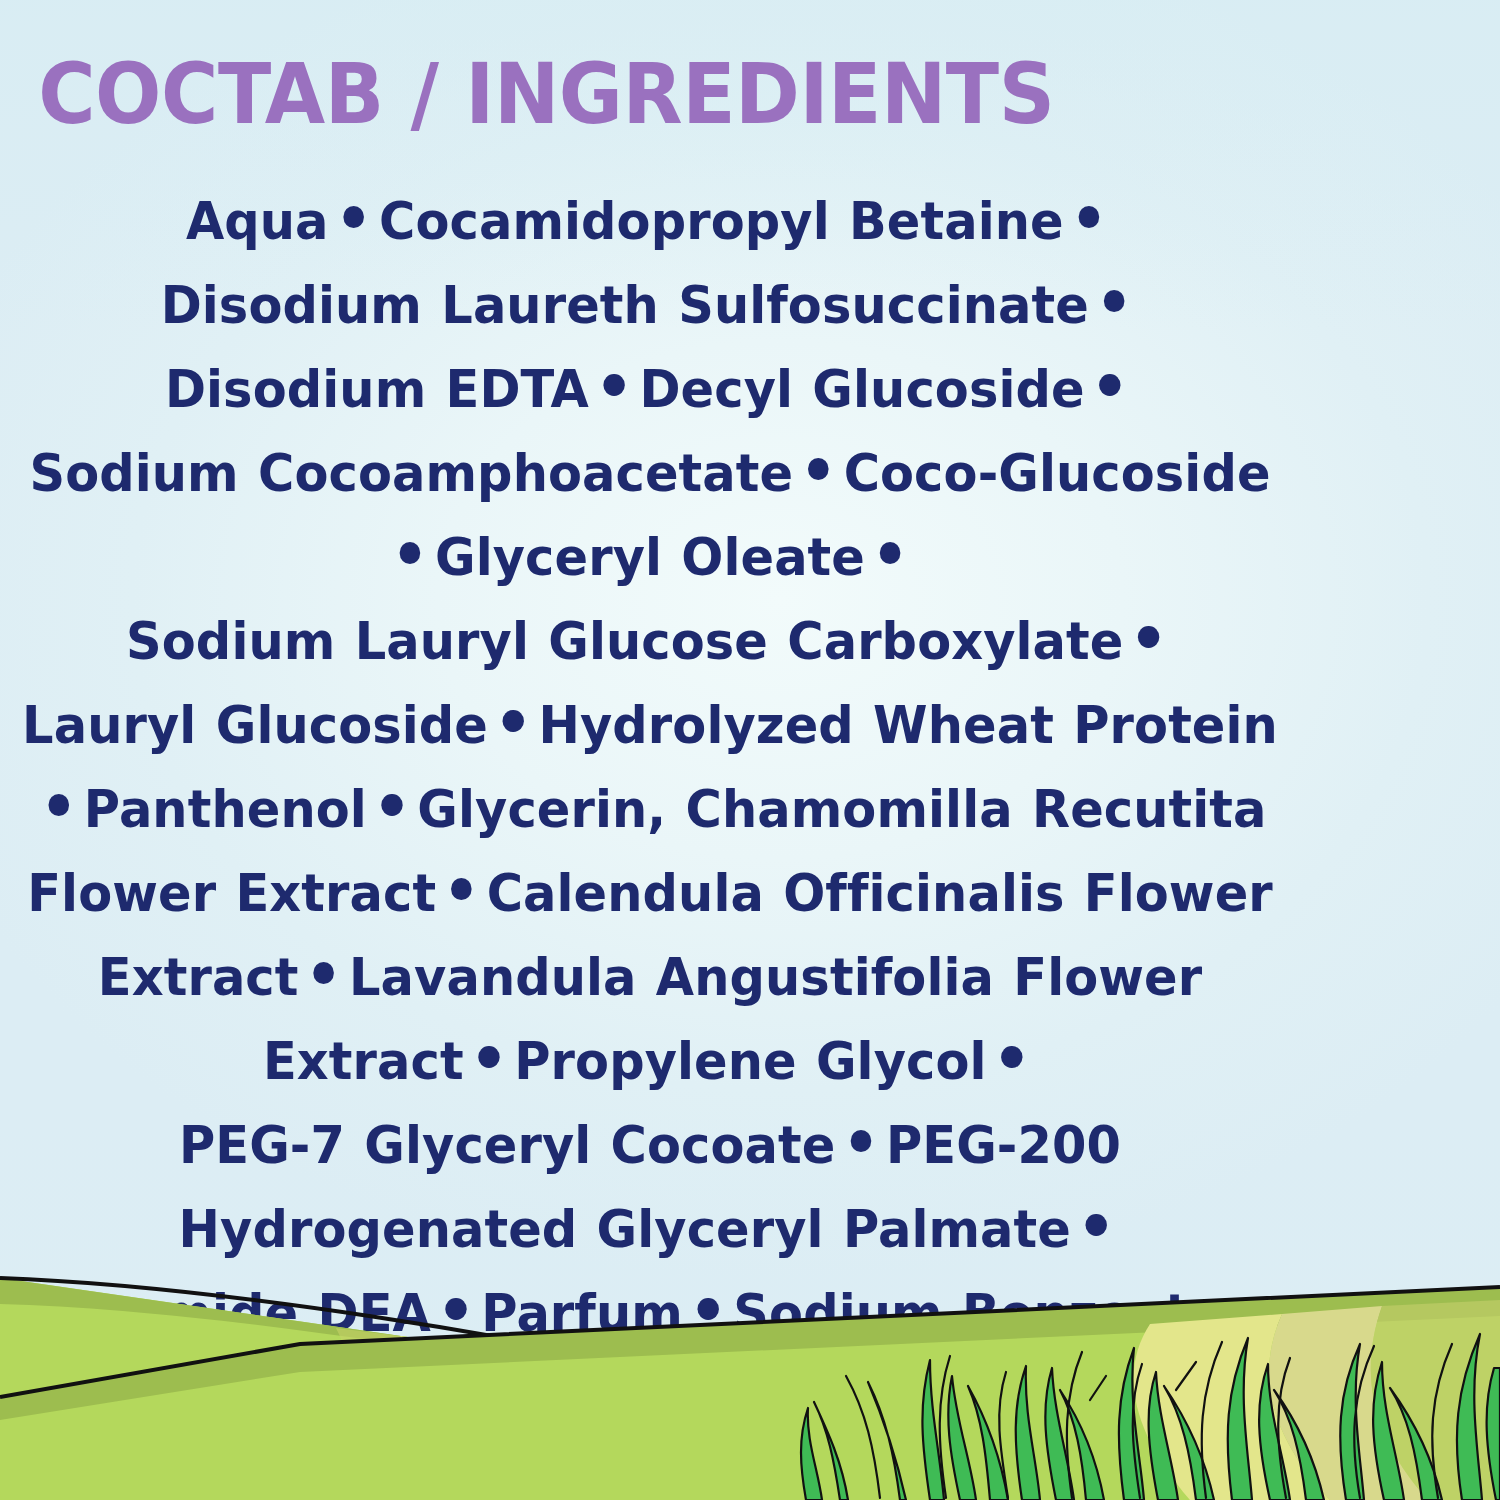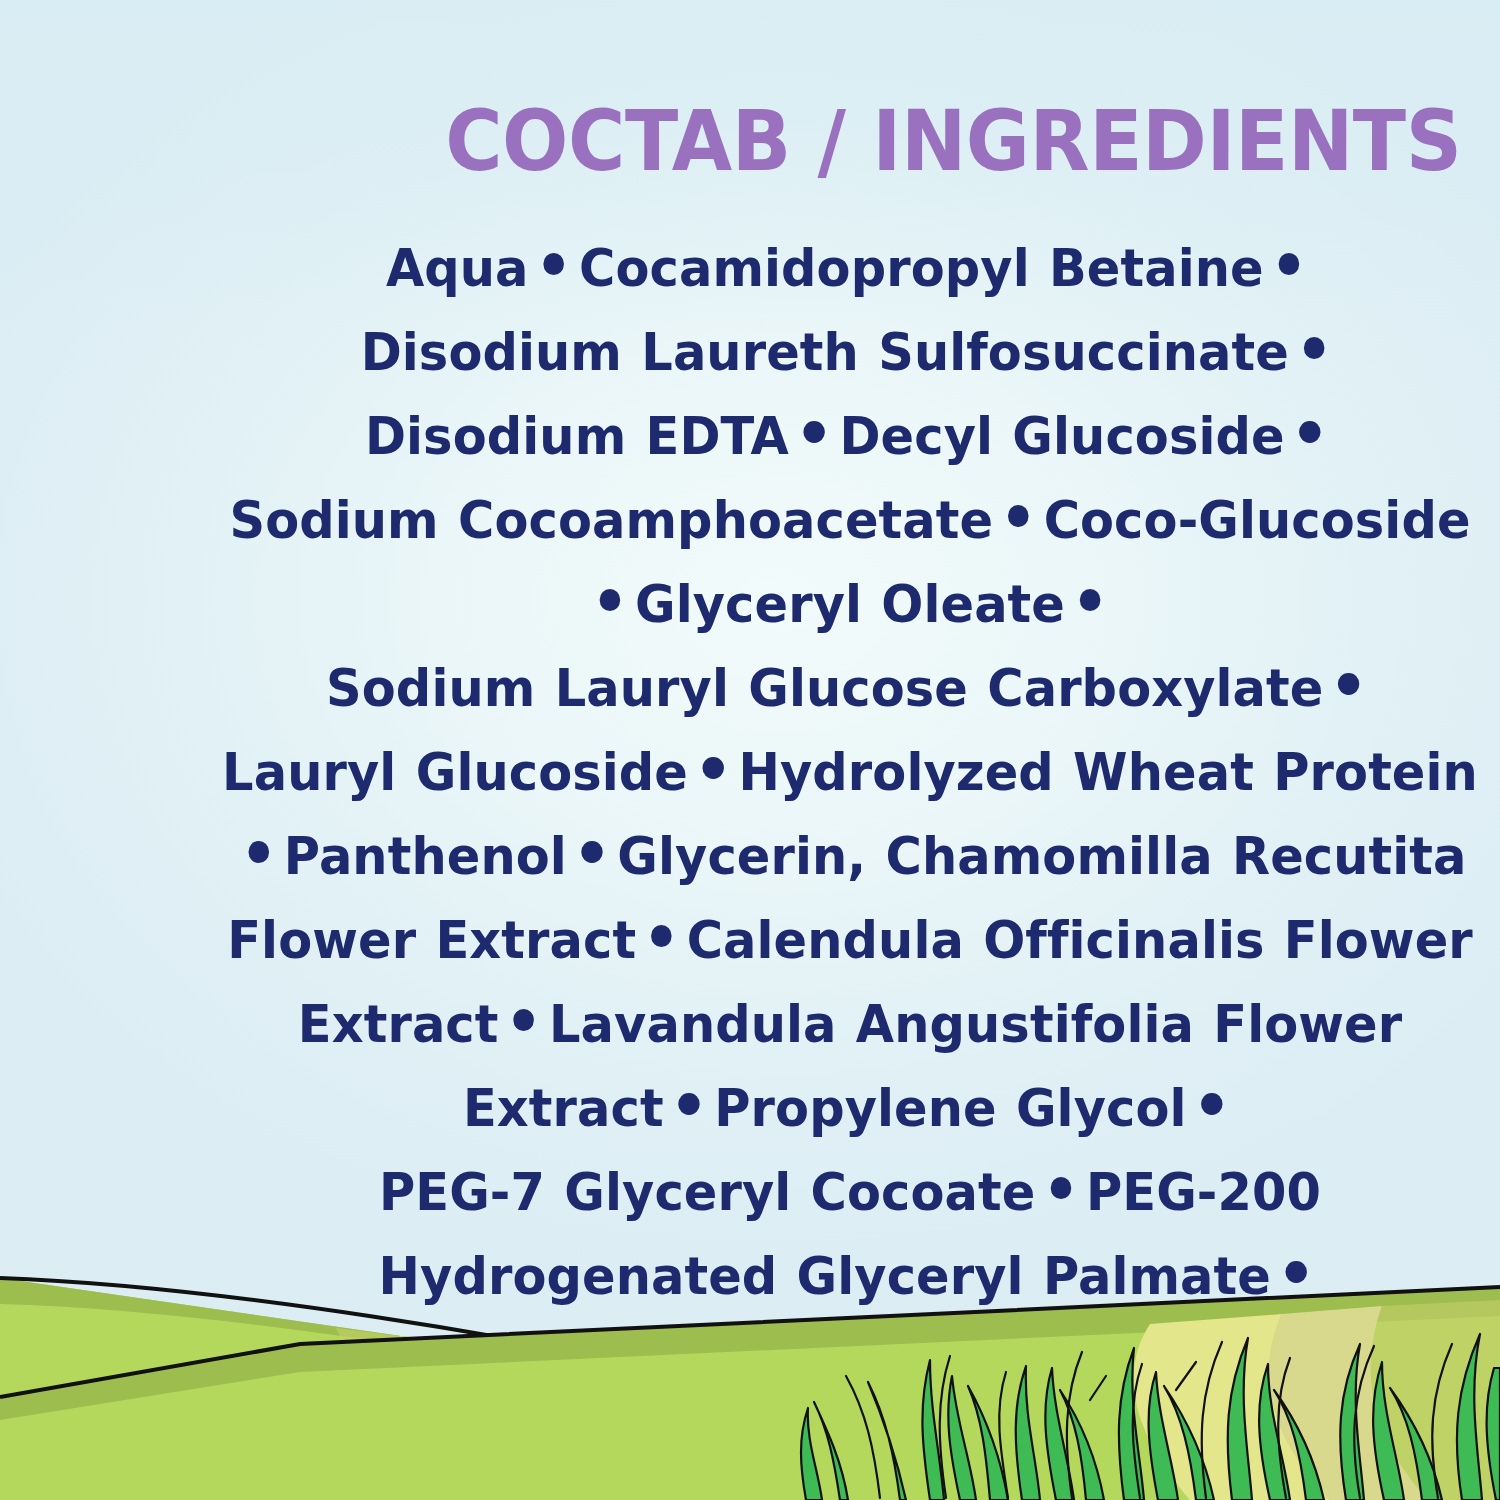--- a/index.html
+++ b/index.html
@@ -17,22 +17,22 @@
     background:
       radial-gradient(ellipse 900px 680px at 52% 40%, #f2fbfb 0%, #eaf6f8 38%, #e0f0f5 72%, #dcedf4 100%);
   }
   .bg-vign{
     position:absolute;inset:0;
     background:linear-gradient(180deg, rgba(214,237,243,.55) 0%, rgba(255,255,255,0) 22%, rgba(255,255,255,0) 74%, rgba(219,238,244,.5) 100%);
   }
   
   .content{
     position:absolute;left:0;top:0;width:1500px;height:1320px;
-    display:flex;flex-direction:column;align-items:flex-end;
-    padding-top:87px;box-sizing:border-box;margin-top:12px;
+    display:flex;flex-direction:column;align-items:flex-start;
+    padding-top:52px;box-sizing:border-box;
   }
   .title{
     color:#9a71bf;
     font-family:"DejaVu Sans", sans-serif;
     font-weight:700;
     font-size:84px;
     letter-spacing:-0.5px;
     line-height:1;
     text-align:center;
     transform:scaleX(.93);

